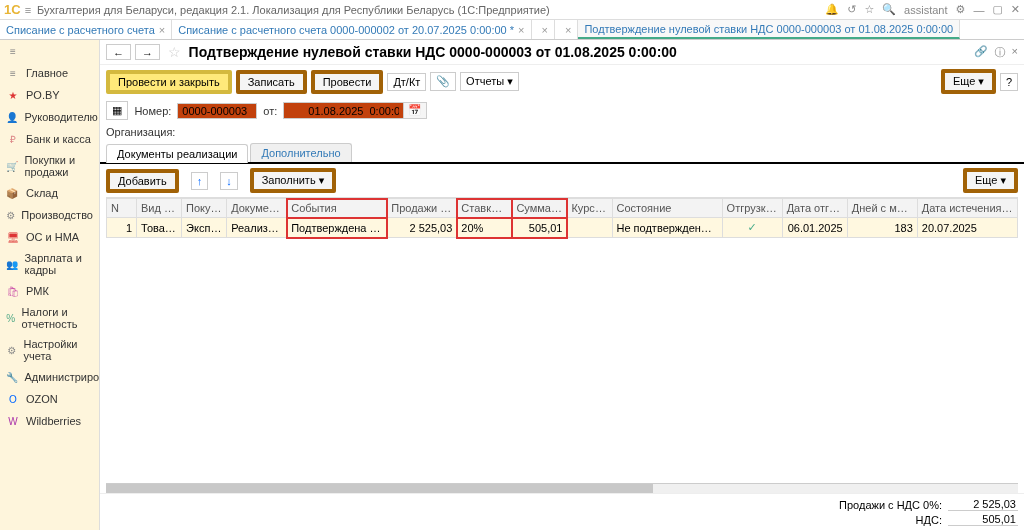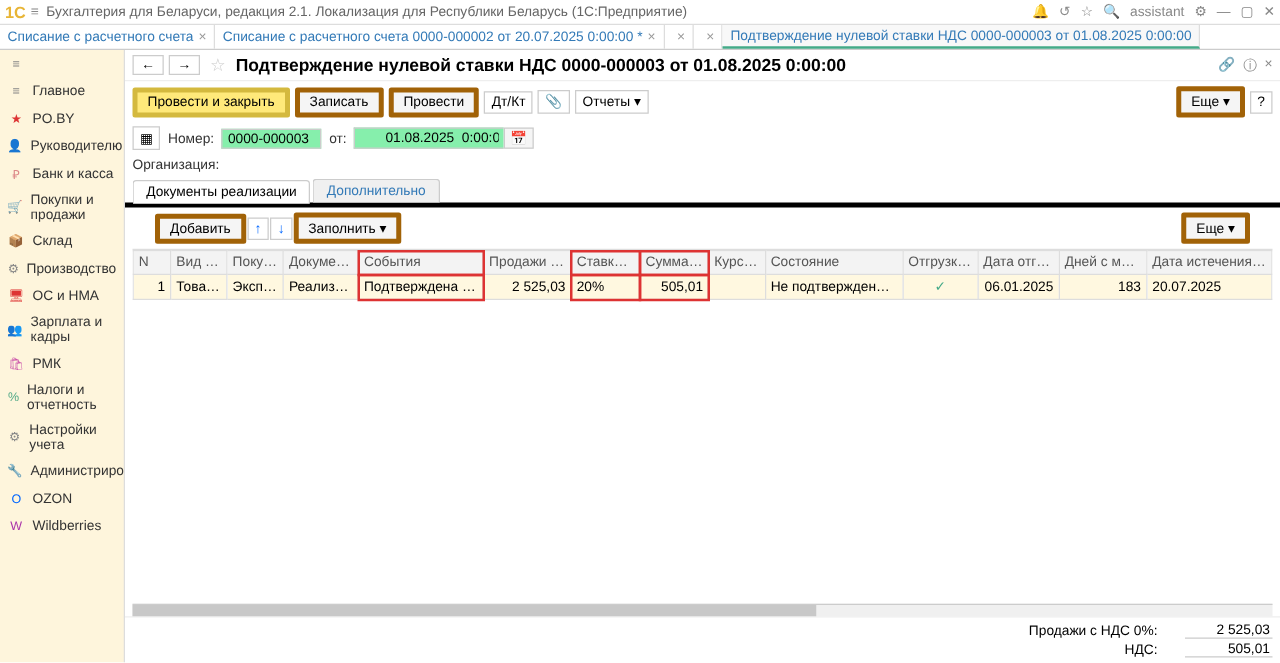--- a/index.html
+++ b/index.html
@@ -25,39 +25,39 @@
 .star { color: #ccc; font-size: 14px; margin: 0 4px; }
 .doc-title { font-size: 14px; font-weight: bold; }
 .right-tools { margin-left: auto; display: flex; gap: 6px; color: #888; }
 .toolbar { display: flex; align-items: center; padding: 4px 6px; gap: 4px; }
 .btn { border: 4px solid #a16207; background: #f5f5f5; padding: 2px 8px; cursor: pointer; border-radius: 2px; }
 .btn.primary { background: #ffe97a; border-color: #d4b93e; }
 .icon-btn { border: 1px solid #ccc; background: #fff; padding: 2px 5px; cursor: pointer; }
 .more-btn { margin-left: auto; }
 .form-row { display: flex; align-items: center; padding: 3px 6px; gap: 6px; }
 .form-row label { color: #333; }
-.input { border: 1px solid #ccc; padding: 1px 4px; background: #86efac; }
+.input { border: 1px solid #ccc; padding: 1px 4px; background: #c2410c; }
 .combo { display: flex; }
 .combo .input { border-right: none; padding-left: 24px; }
 .combo .drop { border: 1px solid #ccc; padding: 1px 4px; background: #f5f5f5; cursor: pointer; }
-.subtabs { display: flex; border-bottom: 4px solid #000000; padding: 0 6px; margin-top: 2px; }
+.subtabs { display: flex; border-bottom: 2px solid #000000; padding: 0 6px; margin-top: 2px; }
 .subtab { padding: 3px 10px; border: 1px solid #ccc; border-bottom: none; background: #fff; margin-right: 2px; cursor: pointer; border-radius: 3px 3px 0 0; }
 .subtab.active { background: #fff; position: relative; top: 1px; }
 .subtab:not(.active) { background: #f0f0f0; color: #337ab7; }
-.table-toolbar { display: flex; align-items: center; padding: 4px 24px; gap: 1px; }
+.table-toolbar { display: flex; align-items: center; padding: 4px 6px; gap: 12px; }
 .table-wrap { flex: 1; overflow: auto; border-top: 1px solid #ddd; margin: 0 6px; position: relative; }
 table { border-collapse: collapse; width: 100%; table-layout: fixed; }
 th, td { border: 1px solid #ddd; padding: 3px 4px; text-align: left; white-space: nowrap; overflow: hidden; text-overflow: ellipsis; }
 th { background: #f3f3f3; font-weight: normal; color: #555; }
 tbody tr { background: #fff8e0; }
 td.num { text-align: right; }
 .highlight-col { outline: 2px solid #d33; outline-offset: -1px; }
 .check { color: #4a8; text-align: center; }
 .footer { padding: 4px 6px; display: flex; flex-direction: column; align-items: flex-end; gap: 2px; border-top: 1px solid #eee; }
-.footer-row { display: flex; align-items: center; gap: 22px; }
+.footer-row { display: flex; align-items: center; gap: 6px; }
 .footer-row .val { border-bottom: 1px solid #ccc; width: 70px; text-align: right; padding-right: 2px; }
 .scrollbar-h { height: 10px; background: #f0f0f0; border-top: 1px solid #ccc; position: relative; margin: 0 6px; }
 .scrollbar-h .thumb { position: absolute; left: 0; width: 60%; height: 100%; background: #c8c8c8; }
 </style>
 </head>
 <body>
 
 <div class="titlebar">
   <span class="logo">1C</span>
   <span class="hamburger">≡</span>

